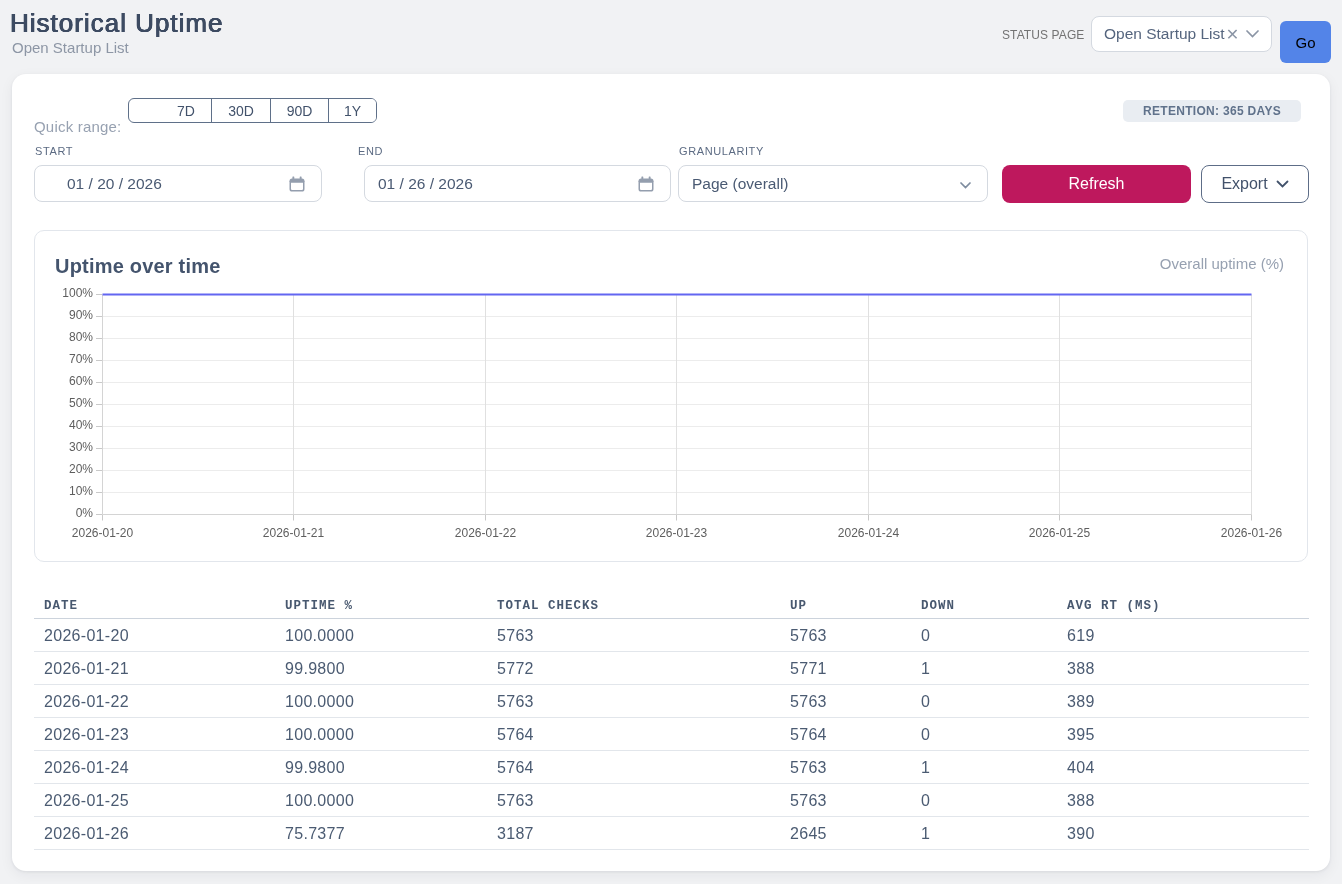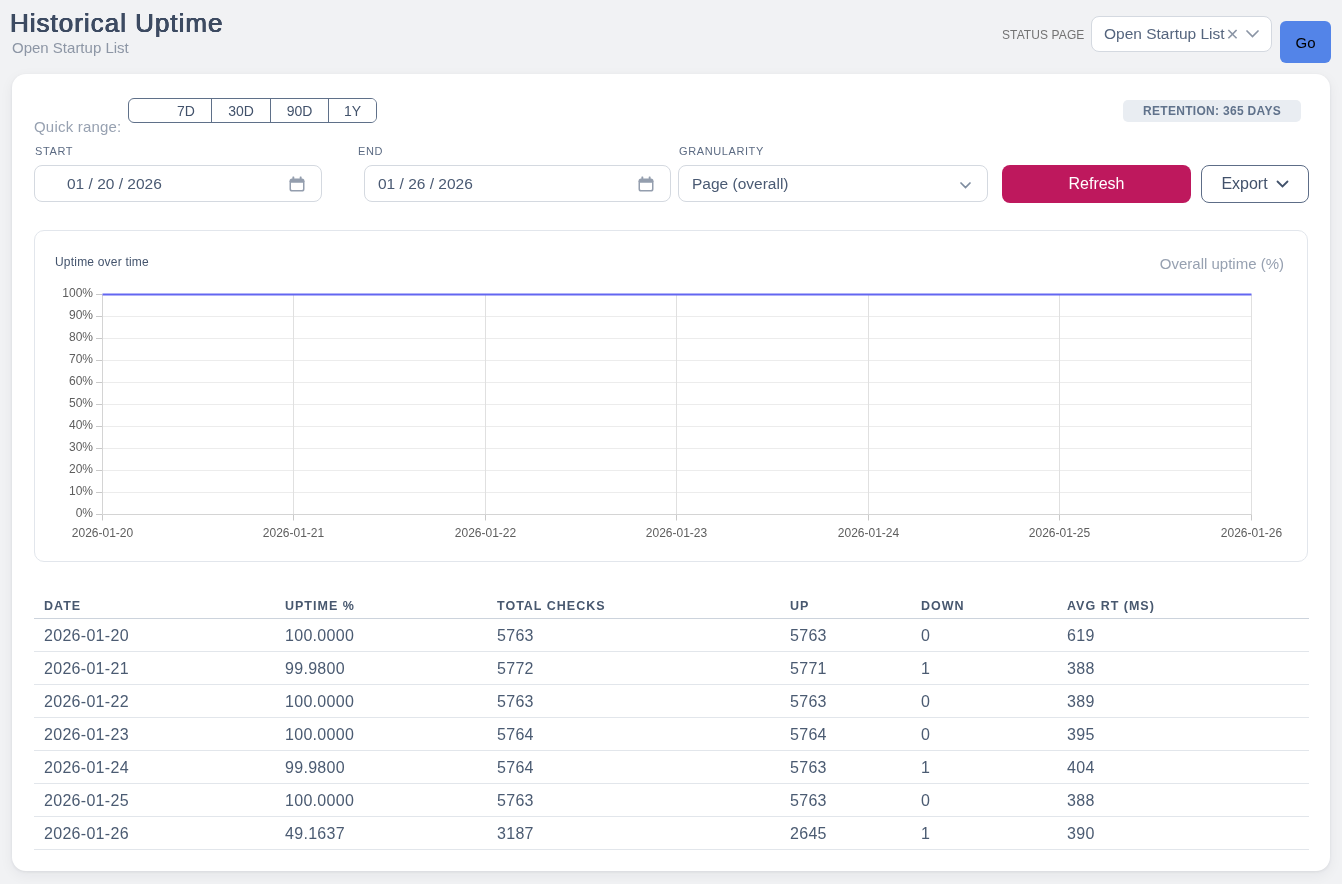--- a/index.html
+++ b/index.html
@@ -72,29 +72,29 @@
 .export {
   position:absolute; left:1189px; top:91px; width:108px; height:38px;
   background:#fff; border:1px solid #5d6d87; border-radius:8px;
   color:#42526b; font-size:16px;
   display:flex; align-items:center; justify-content:center; gap:8px;
 }
 .chartcard {
   position:absolute; left:22px; top:156px; width:1274px; height:332px;
   border:1px solid #e2e6ec; border-radius:10px; background:#fff;
 }
-.ct-title { position:absolute; left:20px; top:24px; font-size:12px; font-weight:normal; color:#44546d; letter-spacing:0.2px; }
+.ct-title { position:absolute; left:20px; top:24px; font-size:20px; font-weight:bold; color:#44546d; letter-spacing:0.2px; }
 .ct-right { position:absolute; right:23px; top:24px; font-size:15px; color:#97a1b1; }
 table.data {
   position:absolute; left:22px; top:518px; width:1275px;
   border-collapse:collapse; table-layout:fixed;
 }
 table.data th {
   font-size:12.5px; color:#48586f; letter-spacing:1px; text-align:left;
-  padding:7px 10px 5px 10px; border-bottom:1px solid #ccd3dc;
+  padding:7px 10px 5px 10px; border-bottom:1px solid #ccd3dc;font-family:Liberation Mono, monospace;
 }
 table.data td {
   font-size:16px; letter-spacing:0.3px; color:#4b5b72; text-align:left;
   height:33px; padding:2px 10px 0 10px; border-bottom:1px solid #e2e6eb;
 }
 </style>
 </head>
 <body>
 <div class="h1">Historical Uptime</div>
 <div class="sub">Open Startup List</div>
@@ -294,21 +294,21 @@
       <tr>
           <td>2026-01-25</td>
           <td>100.0000</td>
           <td>5763</td>
           <td>5763</td>
           <td>0</td>
           <td>388</td>
         </tr>
       <tr>
           <td>2026-01-26</td>
-          <td>49.1637</td>
+          <td>75.7377</td>
           <td>3187</td>
           <td>2645</td>
           <td>1</td>
           <td>390</td>
         </tr>
     </tbody>
   </table>
 </div>
 
 </body></html>

